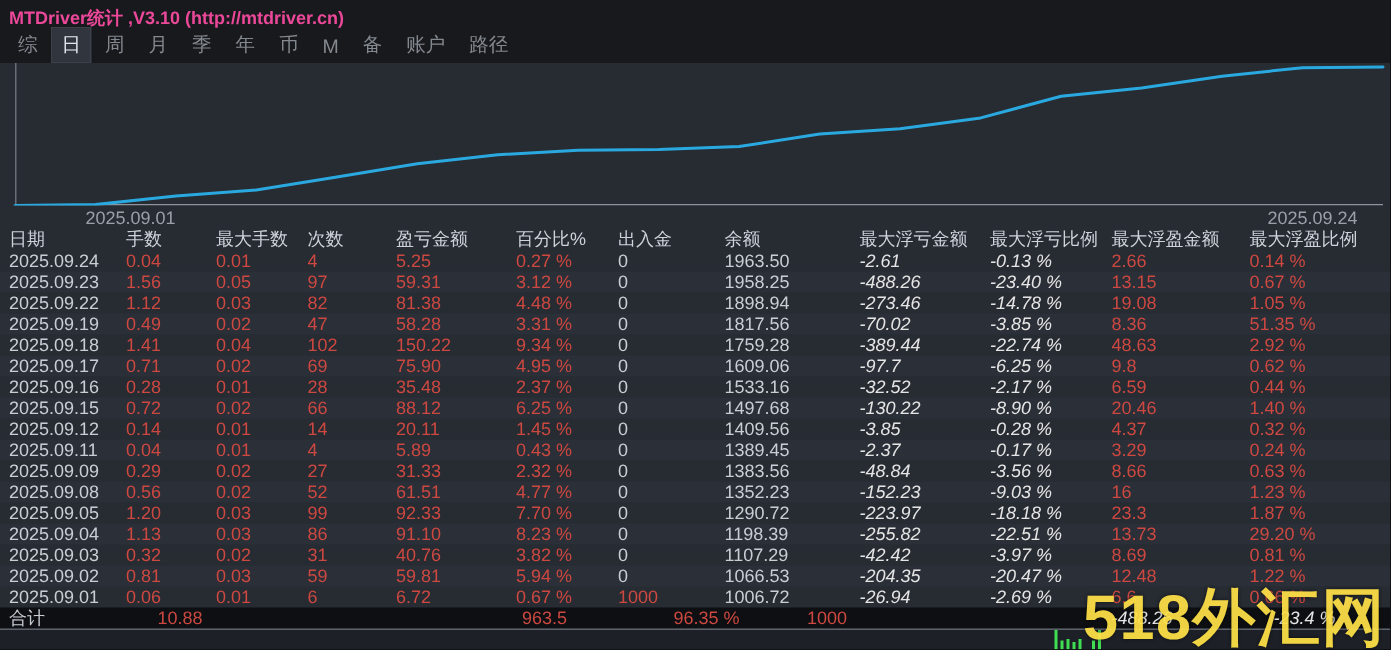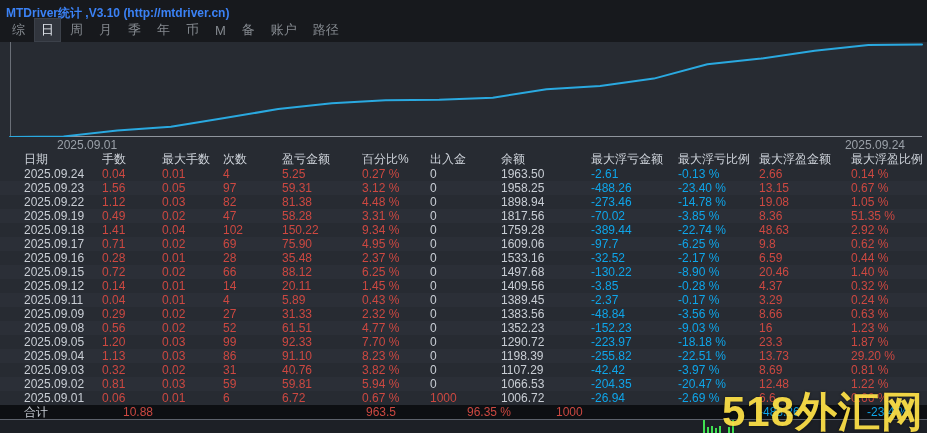--- a/index.html
+++ b/index.html
@@ -1,41 +1,41 @@
 <!DOCTYPE html>
 <html><head>
 <meta charset="utf-8">
 <style>
   html,body{margin:0;padding:0;background:#000;}
   .app{position:relative;width:927px;height:433px;background:#272b32;overflow:hidden;
        font-family:"Liberation Sans","DejaVu Sans",sans-serif;color:#c9ced5;}
   .titlebar{height:18px;background:#17191d;padding:3px 0 0 6px;box-sizing:border-box;}
-  .title{color:#3b82f6;font-size:12px;font-weight:bold;white-space:nowrap;}
+  .title{color:#ec4899;font-size:12px;font-weight:bold;white-space:nowrap;}
   .menubar{height:24px;background:#17191d;display:flex;align-items:center;
            font-size:13px;color:#84898f;padding-left:6px;}
   .menu-item{padding:2px 6px;margin-right:4px;cursor:default;}
   .menu-item.sel{background:#31353d;color:#e2e6ec;outline:1px solid #3c414a;}
   .menu-path{}
   .chart{position:relative;height:95px;background:#272b32;}
   .chart svg{display:block;}
   .axis-labels{position:relative;height:15px;font-size:12px;color:#9aa0a8;}
   .axis-label-left{position:absolute;left:57px;top:1px;}
   .axis-label-right{position:absolute;right:22px;top:1px;}
   .grid{display:grid;grid-template-columns:78px 60px 61px 59px 80px 68px 71px 90px 87px 81px 92px 1fr;
-        padding-left:24px;box-sizing:border-box;}
+        padding-left:6px;box-sizing:border-box;}
   .thead{height:15px;line-height:15px;font-size:12px;color:#ced3da;}
   .trow{height:14px;line-height:14px;font-size:12px;white-space:nowrap;}
   .trow:nth-child(even){background:#2b2f37;}
   .totalrow{height:14px;line-height:14px;font-size:12px;background:#0d0f12;white-space:nowrap;gap:21px;}
   .sep{border-top:1px solid #5c616a;height:0;}
   .footer{position:relative;height:13px;background:#1d2026;}
   .minibars{position:absolute;left:703px;bottom:0;display:flex;align-items:flex-end;gap:2px;}
   .minibars i{display:block;width:2px;background:#3fdf52;}
   .c-red{color:#cc4841;}
-  .c-green{color:#0ea5e9;}
+  .c-green{color:#e5e5e5;font-style:italic;}
   .c-gray{color:#c9ced5;}
   .watermark{position:absolute;right:3px;bottom:0px;z-index:6;font-size:42px;font-weight:bold;
              line-height:1;color:#fde047;opacity:.94;letter-spacing:1px;
              text-shadow:0 0 3px rgba(0,0,0,.55);}
   .cell{overflow:hidden;}
 </style>
 </head>
 <body>
 
 <div class="app">

